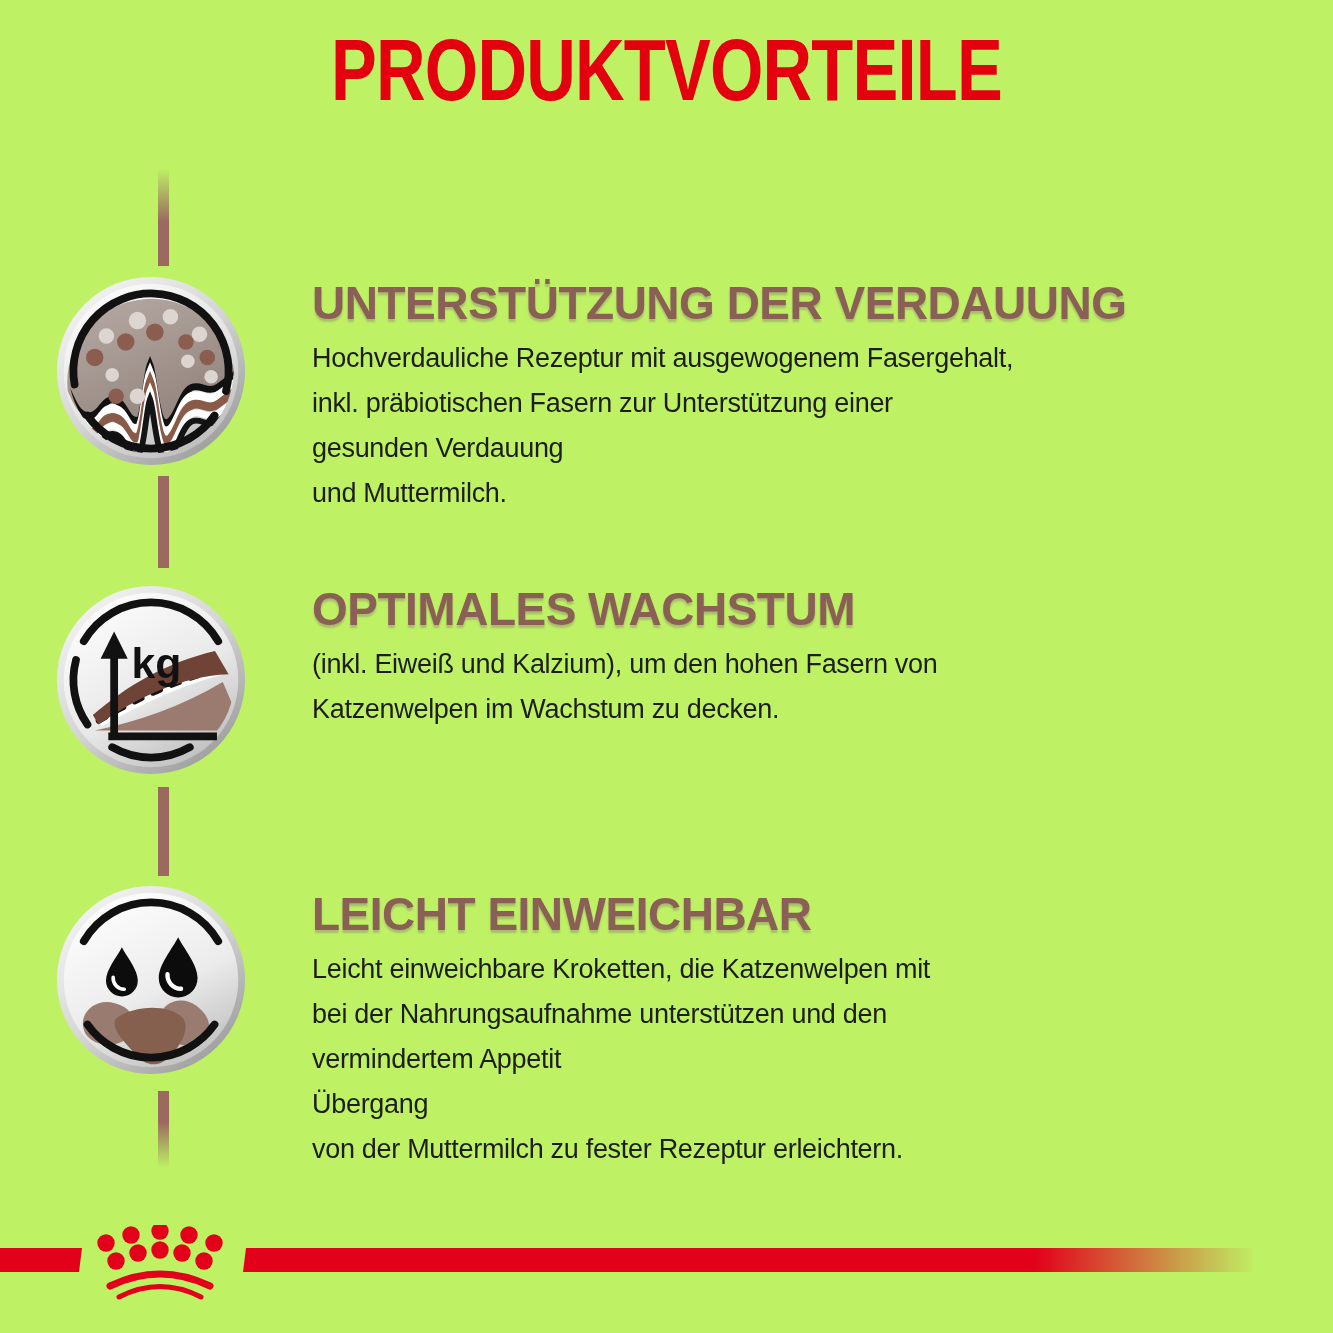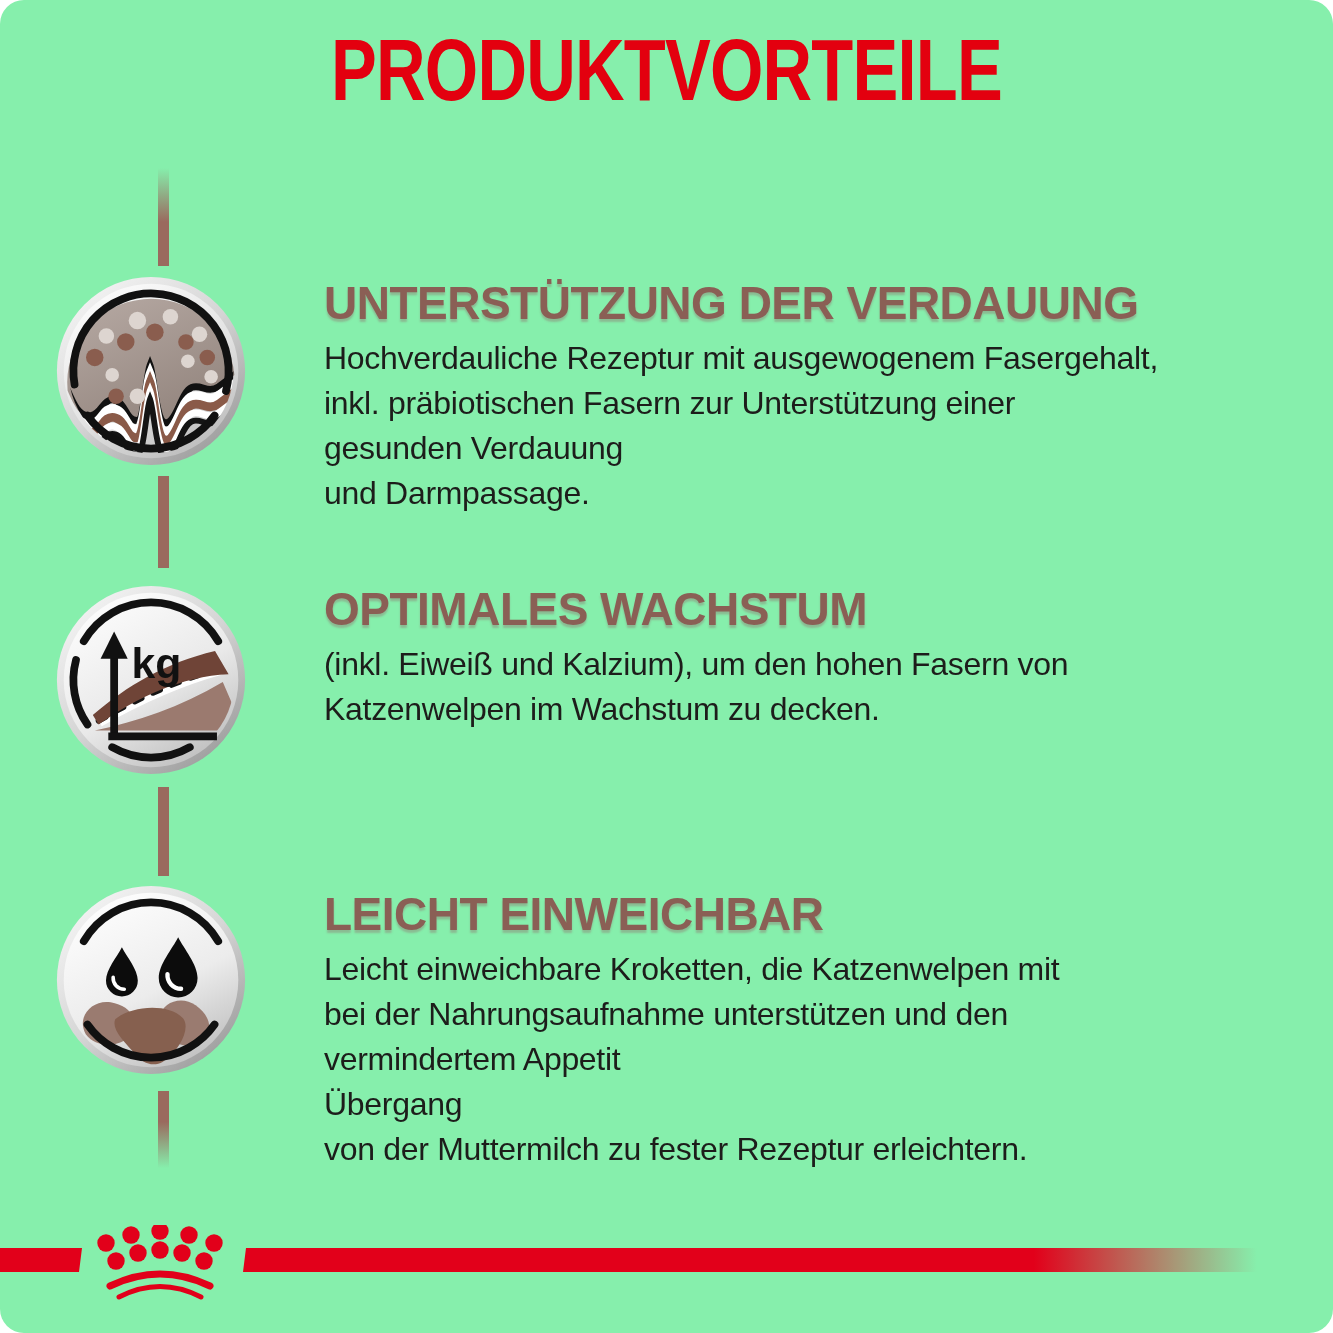--- a/index.html
+++ b/index.html
@@ -1,43 +1,43 @@
 <!DOCTYPE html>
 <html><head>
 <meta charset="utf-8">
 <style>
   html,body{margin:0;padding:0;background:#ffffff;}
-  .page{position:relative;width:1333px;height:1333px;background:#86efac;overflow:hidden;
-        font-family:"Liberation Sans",sans-serif;border-radius:24px;}
+  .page{position:relative;width:1333px;height:1333px;background:#bef264;overflow:hidden;
+        font-family:"Liberation Sans",sans-serif;}
 
   .title{position:absolute;top:24px;left:0;width:1333px;margin:0;text-align:center;
          font-size:88px;line-height:92px;font-weight:700;color:#e3000f;letter-spacing:-1px;
          transform:scaleX(0.78);transform-origin:center top;white-space:nowrap;}
 
   .rail{position:absolute;left:158px;width:11px;background:#9a6a5e;}
   .rail.fade-in{background:linear-gradient(180deg,rgba(154,106,94,0) 0%,#9a6a5e 55%,#9a6a5e 100%);}
   .rail.seg-1{top:168px;height:98px;}
   .rail.seg-2{top:476px;height:92px;}
   .rail.seg-3{top:787px;height:89px;}
   .rail.seg-4{top:1091px;height:77px;background:linear-gradient(180deg,#9a6a5e 0%,#9a6a5e 40%,rgba(154,106,94,0) 100%);}
 
   .badge{position:absolute;left:54px;width:194px;height:194px;}
   .badge.b1{top:274px;}
   .badge.b2{top:583px;}
   .badge.b3{top:883px;}
   .badge svg{display:block;width:194px;height:194px;}
 
-  .section{position:absolute;left:324px;width:930px;}
+  .section{position:absolute;left:312px;width:930px;}
   .section.s1{top:278px;}
   .section.s2{top:584px;}
   .section.s3{top:889px;}
   .section h2{margin:0;font-size:46px;line-height:50px;font-weight:700;color:#8a5f55;
               letter-spacing:-0.5px;white-space:nowrap;
               text-shadow:0 3px 2px rgba(145,125,115,0.45);}
-  .section .body{margin-top:8px;color:#1d1d1b;font-size:32px;letter-spacing:-0.3px;}
+  .section .body{margin-top:8px;color:#1d1d1b;font-size:27px;letter-spacing:-0.3px;}
   .section .body .line{line-height:45px;white-space:nowrap;}
 
   .stripe{position:absolute;top:1248px;height:24px;background:#e2001a;}
   .stripe.left{left:0;width:82px;clip-path:polygon(0 0,100% 0,calc(100% - 3px) 100%,0 100%);}
   .stripe.right{left:243px;width:1014px;
       background:linear-gradient(90deg,#e2001a 0%,#e2001a 78%,rgba(226,0,26,0) 100%);
       clip-path:polygon(3px 0,100% 0,100% 100%,0 100%);}
   .crown{position:absolute;left:95px;top:1225px;width:130px;height:82px;}
 </style>
 </head>
@@ -185,21 +185,21 @@
       </g>
     </svg>
   </div>
 
   <section class="section s1">
     <h2>UNTERSTÜTZUNG DER VERDAUUNG</h2>
     <div class="body">
       <div class="line">Hochverdauliche Rezeptur mit ausgewogenem Fasergehalt,</div>
       <div class="line">inkl. präbiotischen Fasern zur Unterstützung einer</div>
       <div class="line">gesunden Verdauung</div>
-      <div class="line">und Darmpassage.</div>
+      <div class="line">und Muttermilch.</div>
     </div>
   </section>
 
   <section class="section s2">
     <h2>OPTIMALES WACHSTUM</h2>
     <div class="body">
       <div class="line">(inkl. Eiweiß und Kalzium), um den hohen Fasern von</div>
       <div class="line">Katzenwelpen im Wachstum zu decken.</div>
     </div>
   </section>

